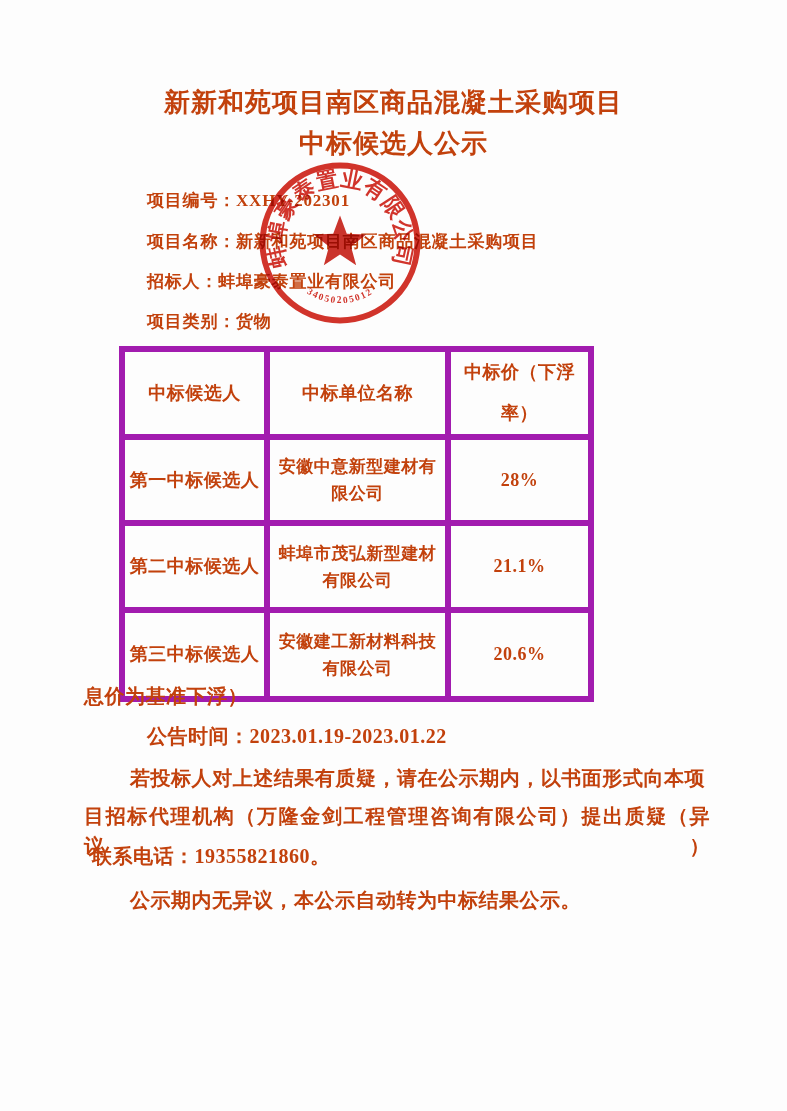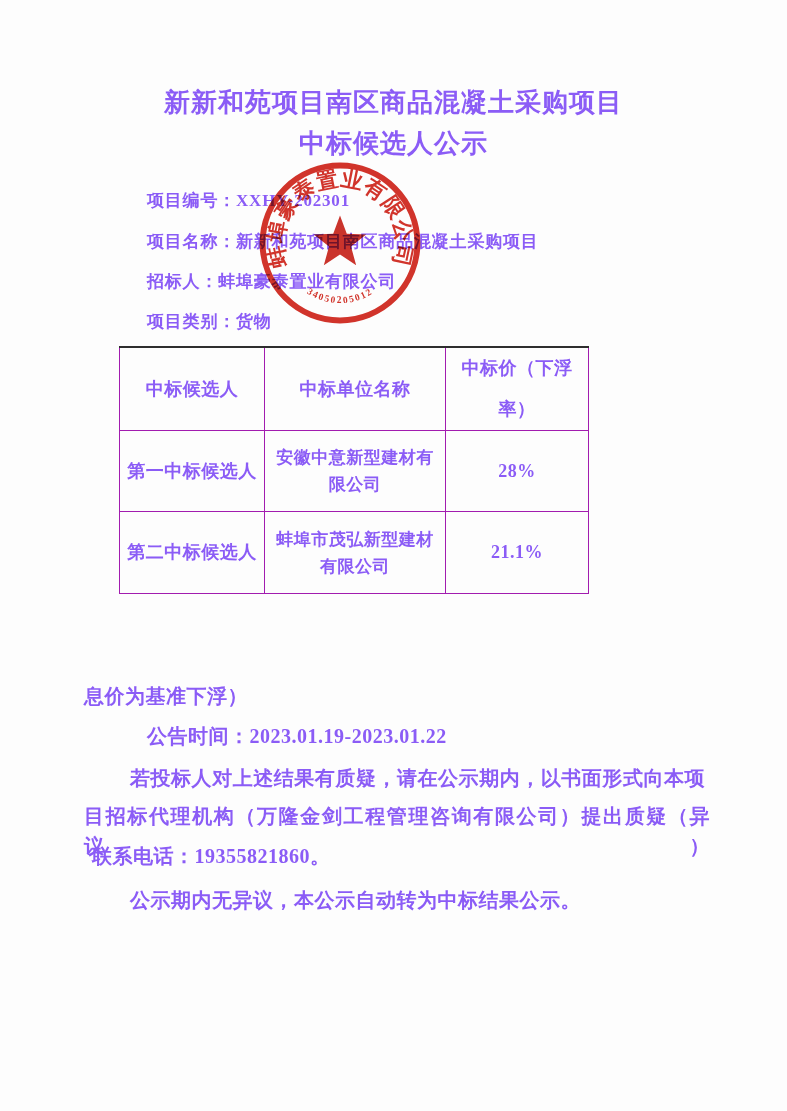--- a/index.html
+++ b/index.html
@@ -1,21 +1,21 @@
 <!DOCTYPE html>
 <html><head>
 <meta charset="utf-8">
 <style>
   html,body { margin:0; padding:0; background:#ffffff; }
   .page {
     position:relative;
     width:787px; height:1111px;
     background:#fdfdfd;
     font-family:"Liberation Serif","DejaVu Serif",serif;
-    color:#8b5cf6;
+    color:#c2410c;
     overflow:hidden;
   }
   .title {
     position:absolute; left:0; width:787px;
     text-align:center;
     font-size:26px; font-weight:700;
     letter-spacing:1px; line-height:34px;
   }
   .title1 { top:86px; }
   .title2 { top:127px; }
@@ -29,21 +29,21 @@
   .info-3 { top:270px; }
   .info-4 { top:310px; }
   .doc-table {
     position:absolute; left:119px; top:346px;
     width:469px;
     border-collapse:collapse; table-layout:fixed;
     font-size:18px; font-weight:600;
     border-top:2px solid #2e2e2e;
   }
   .doc-table th, .doc-table td {
-    border:1px solid #a21caf;
+    border:6px solid #a21caf;
     text-align:center; vertical-align:middle;
     padding:0 4px; line-height:27px;
     font-weight:600; letter-spacing:0.5px;
   }
   .doc-table th { font-size:18px; height:41px; line-height:41px; padding:0; }
   .row-1 td { height:80px; }
   .row-2 td { height:81px; }
   .row-3 td { height:83px; }
   .rate-cell { font-size:18px; letter-spacing:1px; }
   .company-cell { font-size:17px; letter-spacing:0.5px; }
@@ -100,20 +100,25 @@
     <tr class="row-1">
       <td>第一中标候选人</td>
       <td class="company-cell">安徽中意新型建材有限公司</td>
       <td class="rate-cell">28%</td>
     </tr>
     <tr class="row-2">
       <td>第二中标候选人</td>
       <td class="company-cell">蚌埠市茂弘新型建材有限公司</td>
       <td class="rate-cell">21.1%</td>
     </tr>
+    <tr class="row-3">
+      <td>第三中标候选人</td>
+      <td class="company-cell">安徽建工新材料科技有限公司</td>
+      <td class="rate-cell">20.6%</td>
+    </tr>
   </tbody>
     </table>
 
   <div class="note-line note-2">息价为基准下浮）</div>
   <div class="note-line note-3">公告时间：2023.01.19-2023.01.22</div>
   <div class="note-line note-4 note-just">若投标人对上述结果有质疑，请在公示期内，以书面形式向本项</div>
   <div class="note-line note-5 note-just">目招标代理机构（万隆金剑工程管理咨询有限公司）提出质疑（异议）</div>
   <div class="note-line note-6">联系电话：19355821860。</div>
   <div class="note-line note-7">公示期内无异议，本公示自动转为中标结果公示。</div>
 

